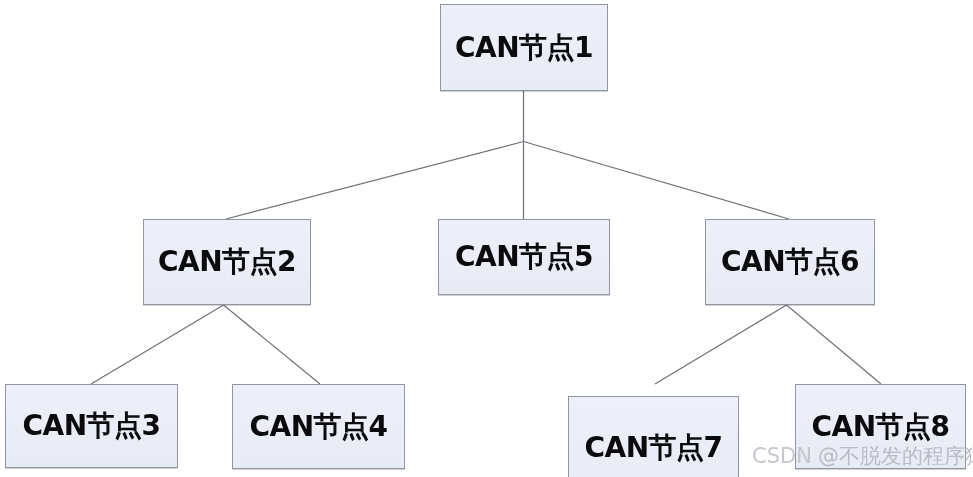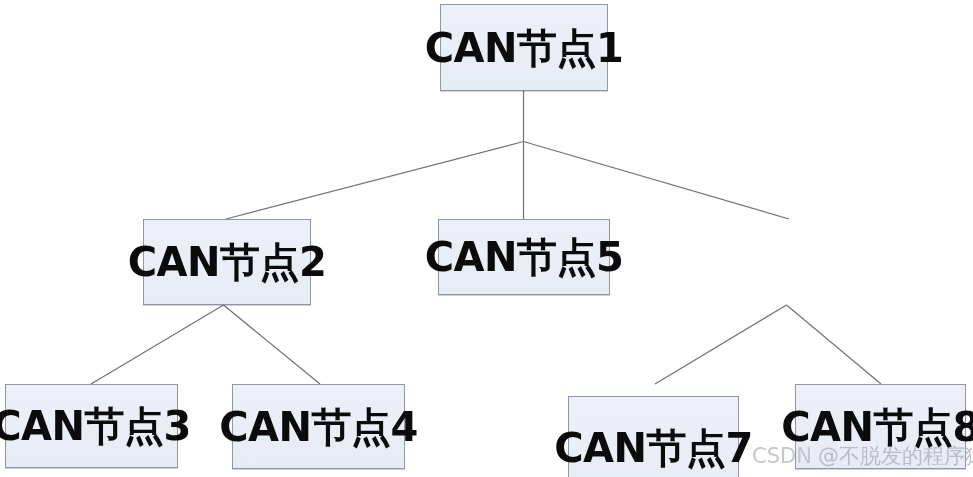--- a/index.html
+++ b/index.html
@@ -34,21 +34,21 @@
     border: 1px solid #9296a3;
     box-shadow: 0 1px 0 rgba(0,0,0,0.18);
     display: flex;
     align-items: center;
     justify-content: center;
     z-index: 2;
   }
   .node-label {
     font-family: "DejaVu Sans", "Liberation Sans", sans-serif;
     font-weight: 700;
-    font-size: 40px;
+    font-size: 28px;
     line-height: 1;
     color: #0b0b0d;
     letter-spacing: -0.5px;
     white-space: nowrap;
     -webkit-font-smoothing: antialiased;
   }
   
   #node-1 { left: 440px; top: 4px;   width: 168px; height: 87px; }
   #node-2 { left: 143px; top: 219px; width: 168px; height: 86px; }
   #node-5 { left: 438px; top: 219px; width: 172px; height: 76px; }
@@ -105,20 +105,23 @@
   </div>
 
   <div class="node" id="node-2">
     <span class="node-label">CAN节点2</span>
   </div>
 
   <div class="node" id="node-5">
     <span class="node-label">CAN节点5</span>
   </div>
 
+  <div class="node" id="node-6">
+    <span class="node-label">CAN节点6</span>
+  </div>
 
   <div class="node" id="node-3">
     <span class="node-label">CAN节点3</span>
   </div>
 
   <div class="node" id="node-4">
     <span class="node-label">CAN节点4</span>
   </div>
 
   <div class="node" id="node-7">

